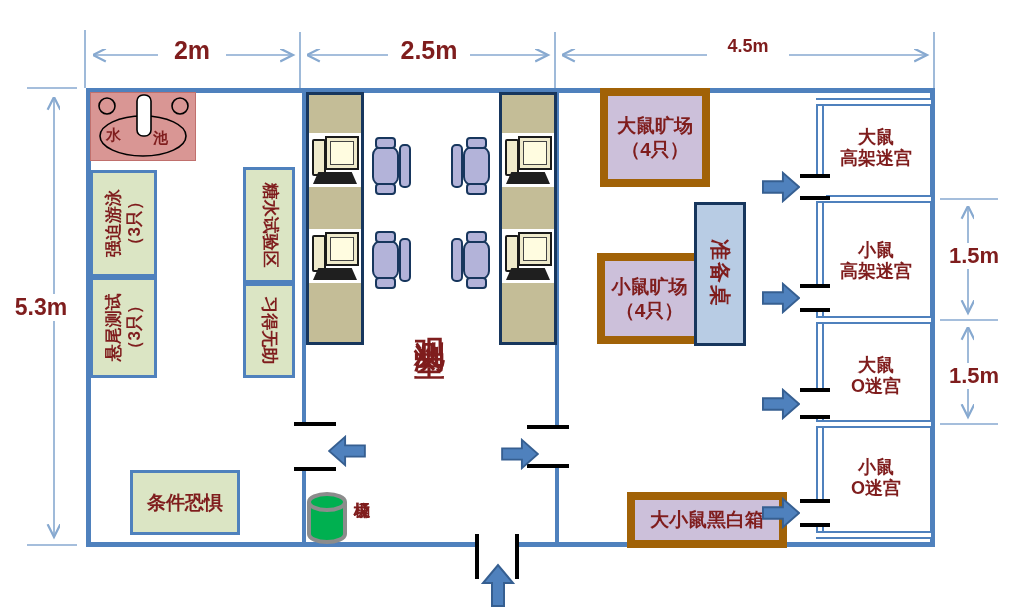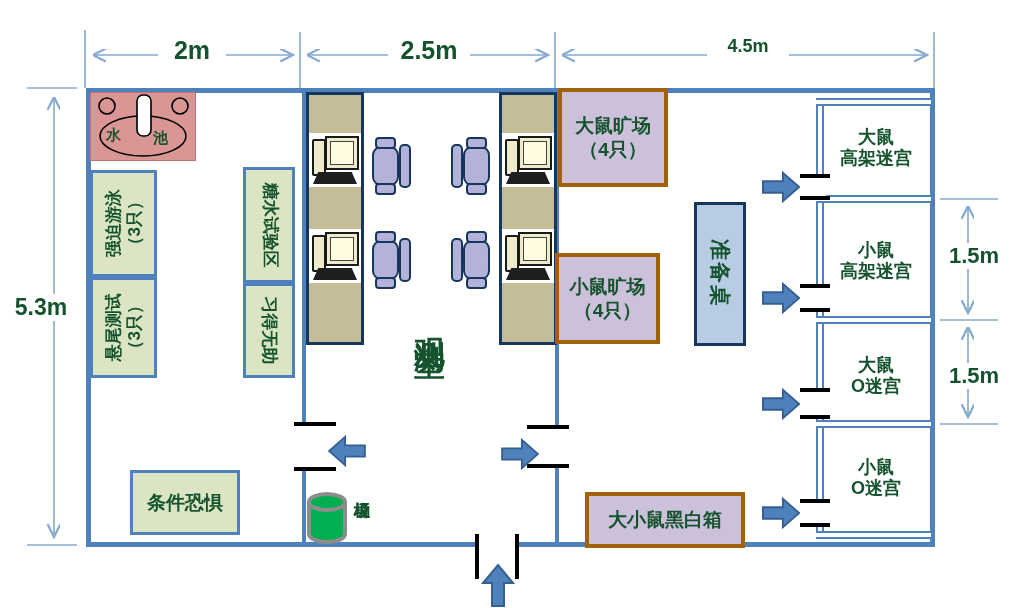--- a/index.html
+++ b/index.html
@@ -1,25 +1,25 @@
 <!DOCTYPE html>
 <html><head>
 <meta charset="utf-8">
 <style>
   html,body{margin:0;padding:0;background:#fff;}
   .plan{position:relative;width:1024px;height:608px;background:#fff;overflow:hidden;
-        font-family:"Liberation Sans","DejaVu Sans",sans-serif;color:#14532d;}
+        font-family:"Liberation Sans","DejaVu Sans",sans-serif;color:#7f1d1d;}
   .abs{position:absolute;}
   
   .wall{position:absolute;background:#4f81bd;}
   
   .box{position:absolute;box-sizing:border-box;display:flex;align-items:center;justify-content:center;
        font-weight:bold;text-align:center;}
   .green{background:#dbe5c4;border:3px solid #4f81bd;}
-  .lav{background:#ccc0da;border:4px solid #a16207;}
+  .lav{background:#ccc0da;border:8px solid #a16207;margin-left:42px;}
   .blue{background:#b8cce4;border:3px solid #17365d;}
   .pink{background:#d99694;border:1px solid #c0706d;}
   .tan{background:#c4bd97;border:3px solid #17365d;}
   .rot-ccw{transform:rotate(-90deg);white-space:nowrap;line-height:1.25;}
   .rot-cw{transform:rotate(90deg);white-space:nowrap;line-height:1.2;}
   .vupright{writing-mode:vertical-rl;text-orientation:upright;}
   
   .tick-h{position:absolute;height:4px;background:#000;}
   .tick-v{position:absolute;width:4px;background:#000;}
   

